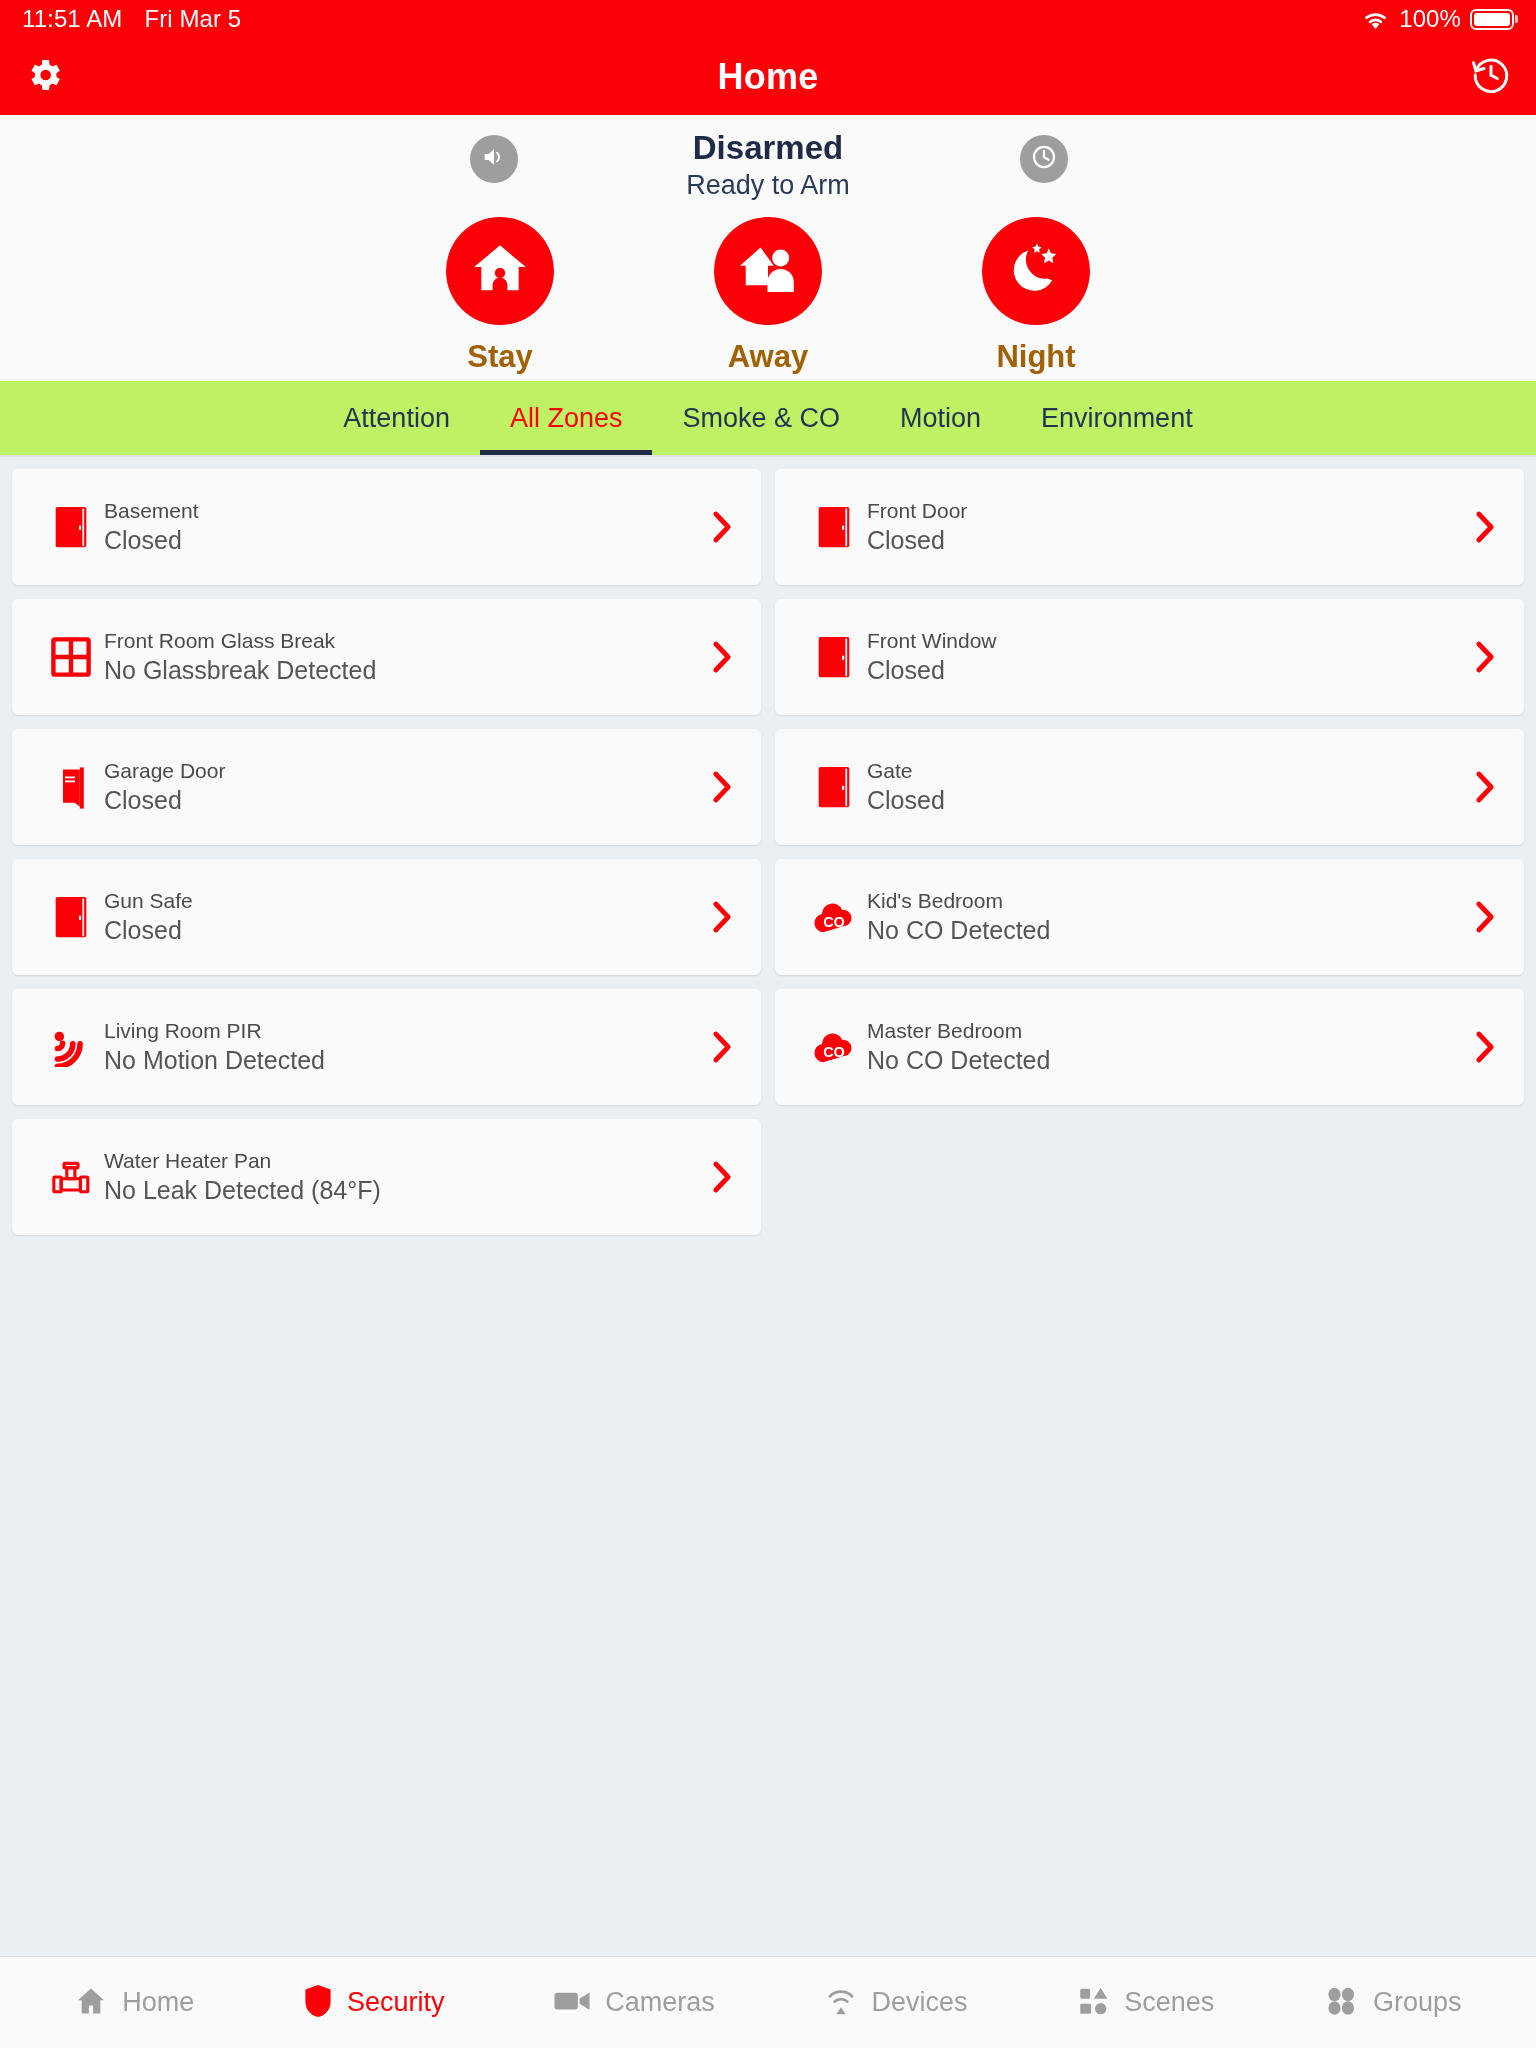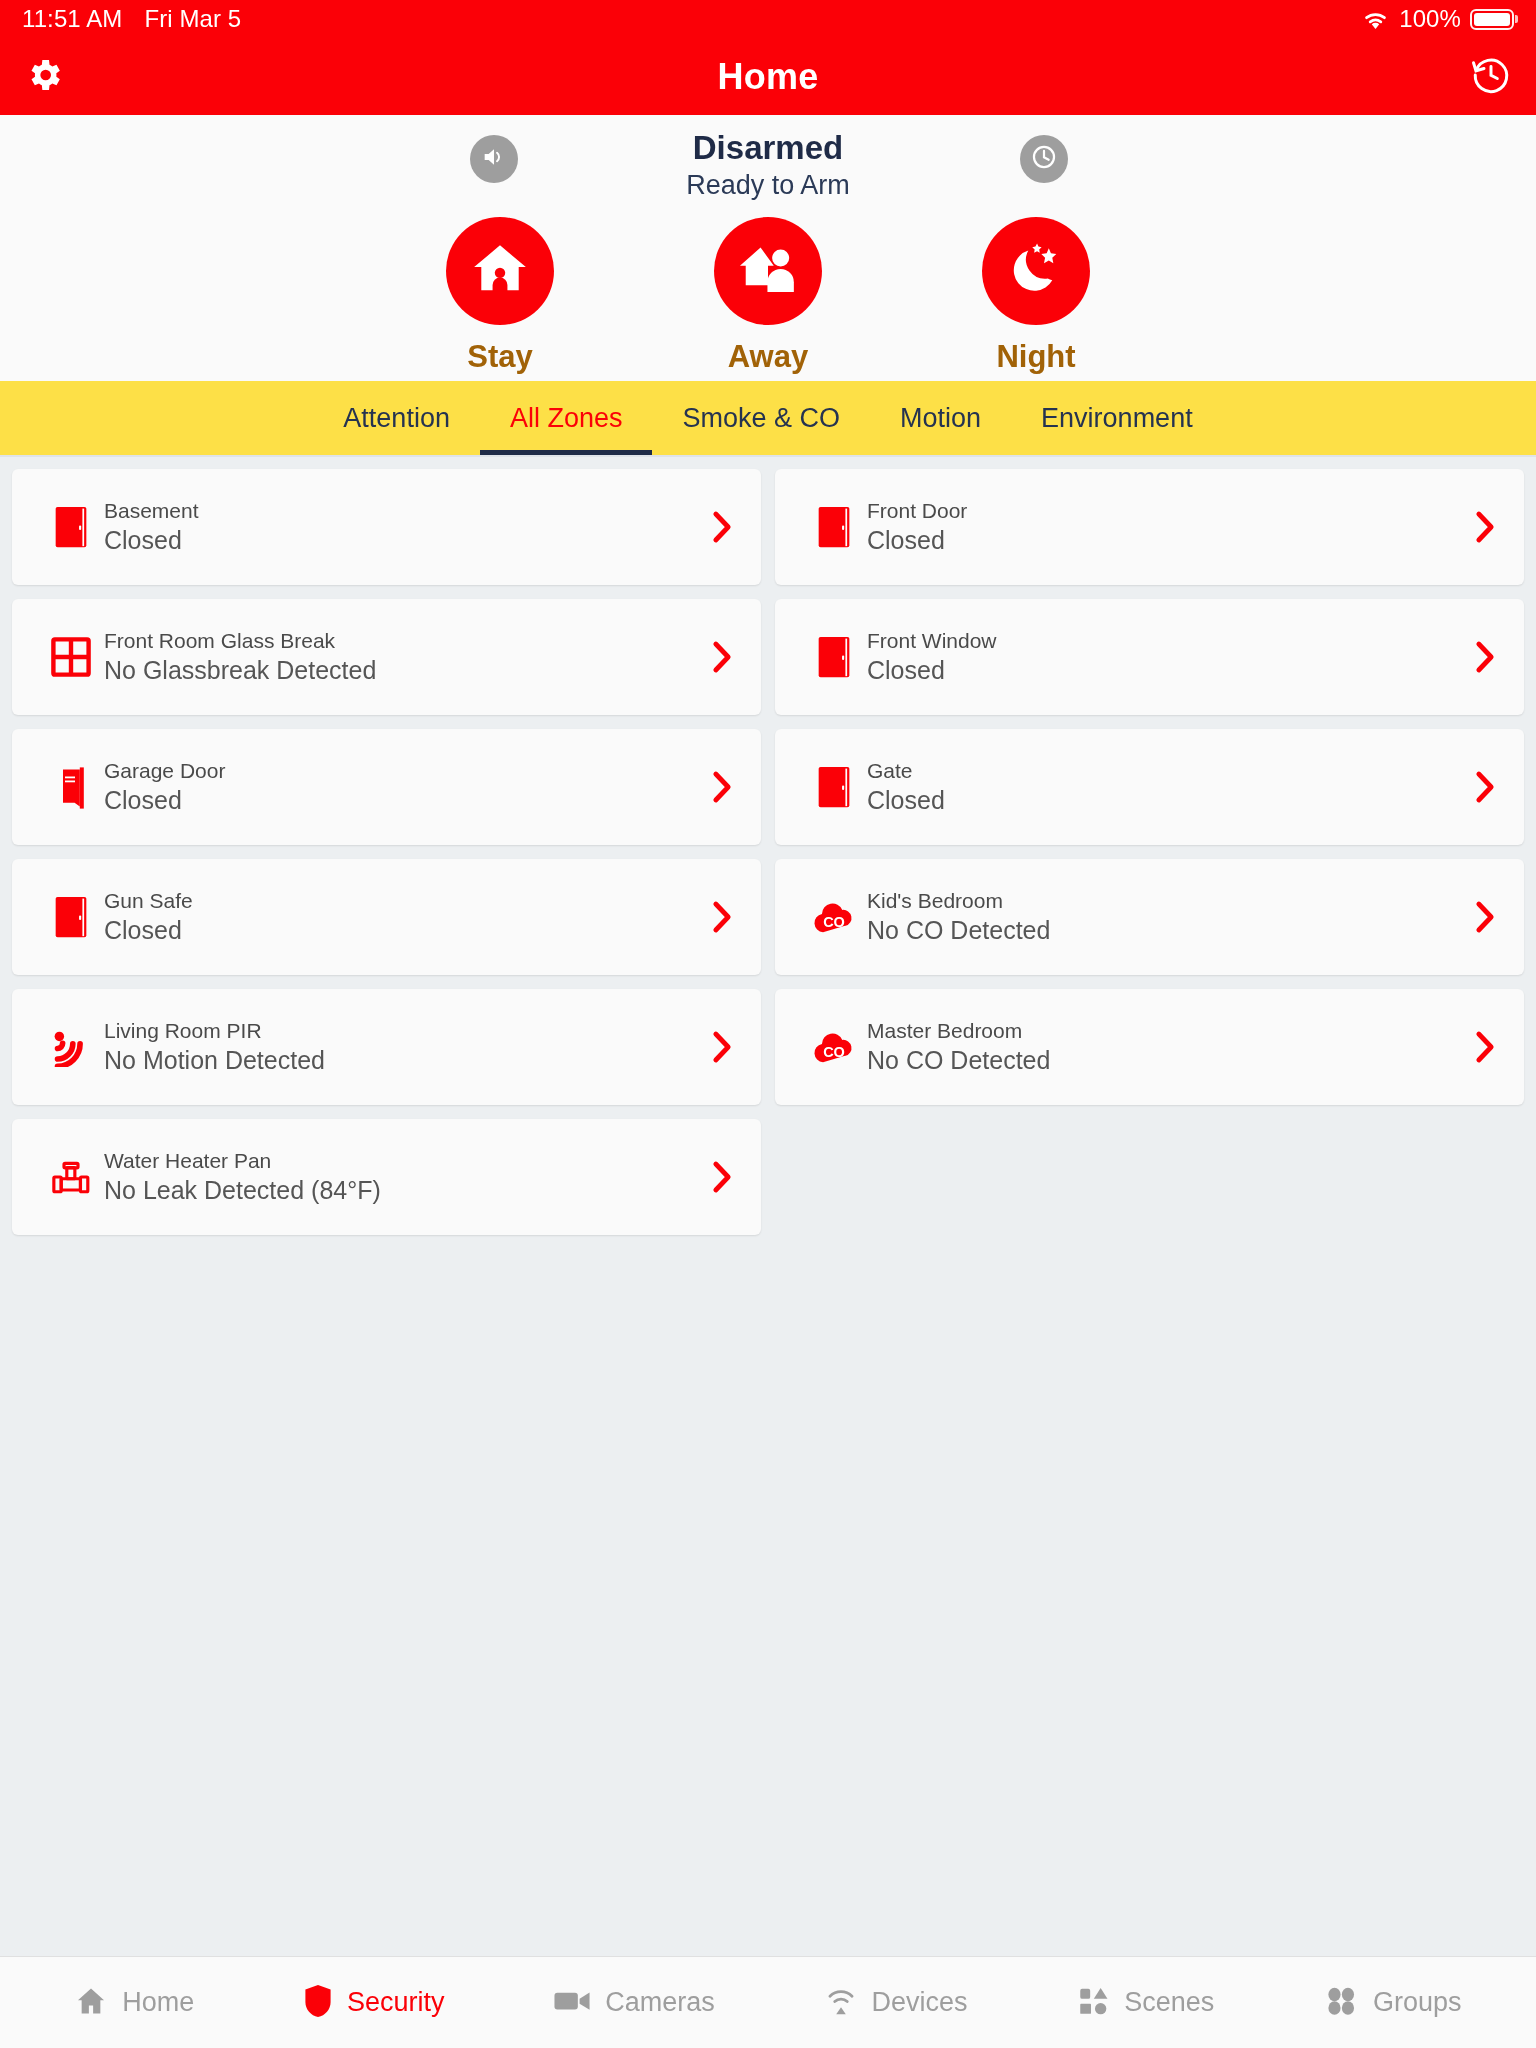--- a/index.html
+++ b/index.html
@@ -63,21 +63,21 @@
   .arm-buttons { display:flex; gap:68px; margin-top:16px; }
   .arm-btn { display:flex; flex-direction:column; align-items:center; cursor:pointer; width:200px; }
   .arm-circle {
     width:108px; height:108px; border-radius:50%; background:#fb0007;
     display:flex; align-items:center; justify-content:center;
   }
   .arm-label { margin-top:14px; font-size:31px; font-weight:700; color:#a16207; }
 
   
   .tabstrip {
-    background:#fde047; display:flex; justify-content:center; align-items:flex-end;
+    background:#bef264; display:flex; justify-content:center; align-items:flex-end;
     gap:0; border-bottom:2px solid #dfe3e8; padding-top:12px;
   }
   .tab {
     font-size:27px; color:#253350; padding:10px 30px 16px 30px;
     cursor:pointer; border-bottom:5px solid transparent; white-space:nowrap;
   }
   .tab.active { color:#fb0007; border-bottom-color:#1f2b47;text-align:right; }
 
   
   .content { flex:1; background:#eceff1; padding:12px 12px 0 12px; overflow:hidden; }

